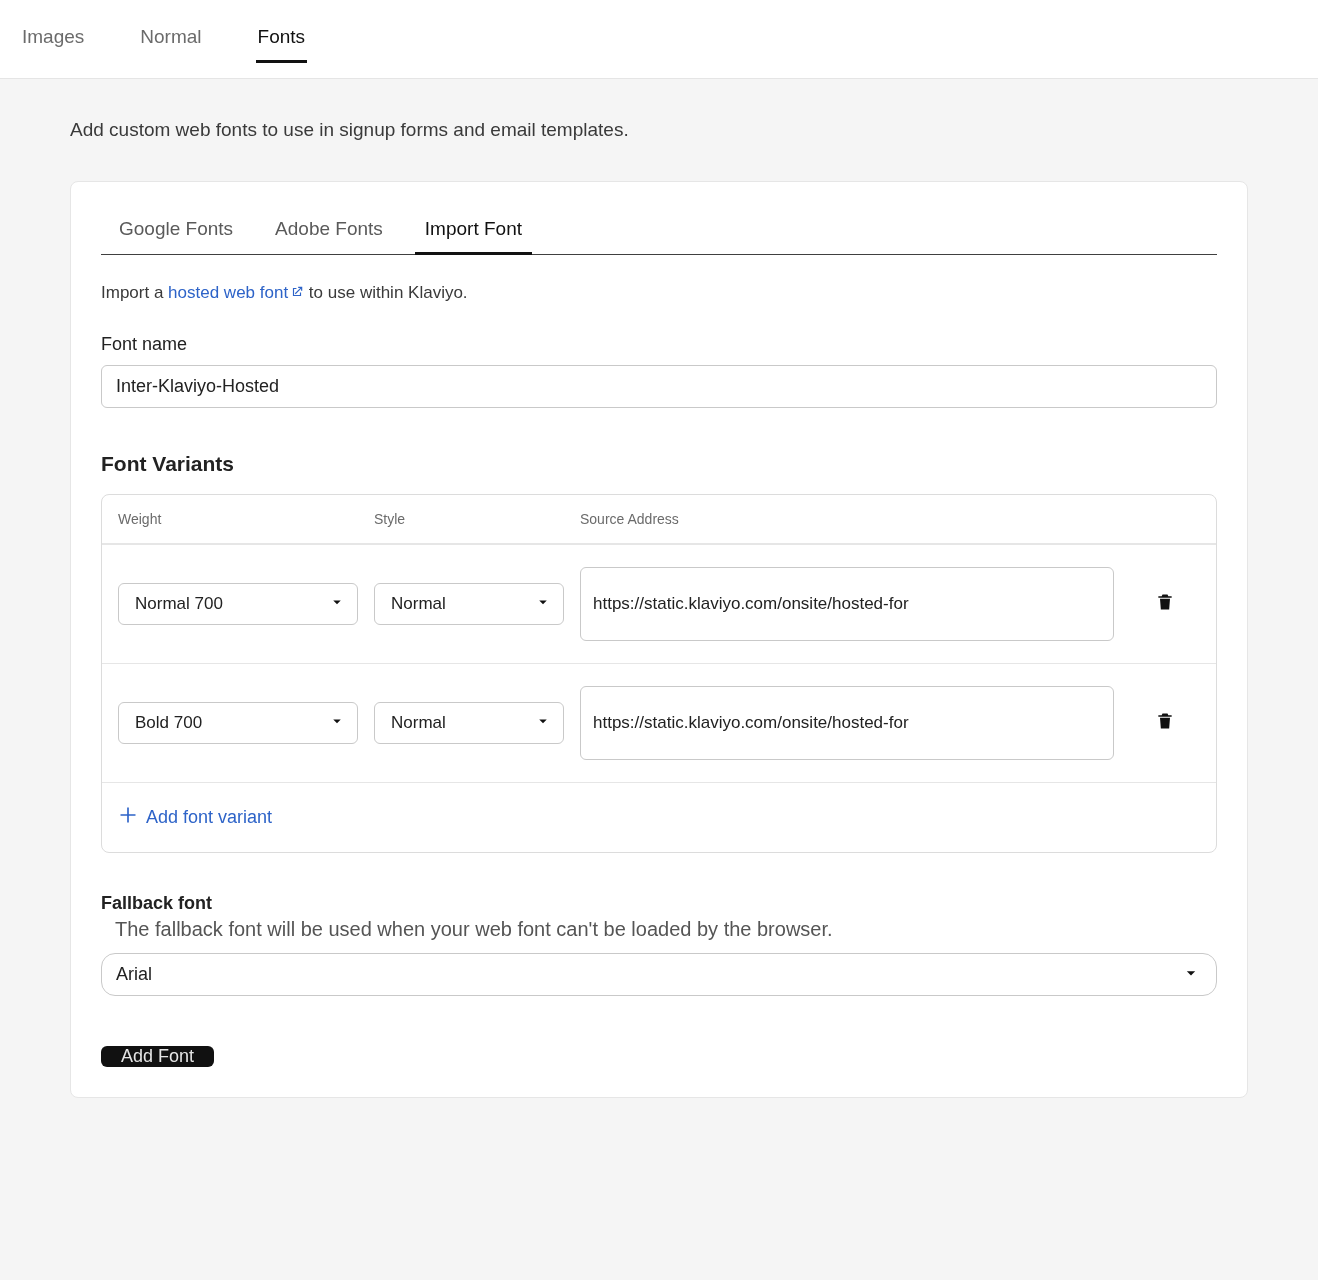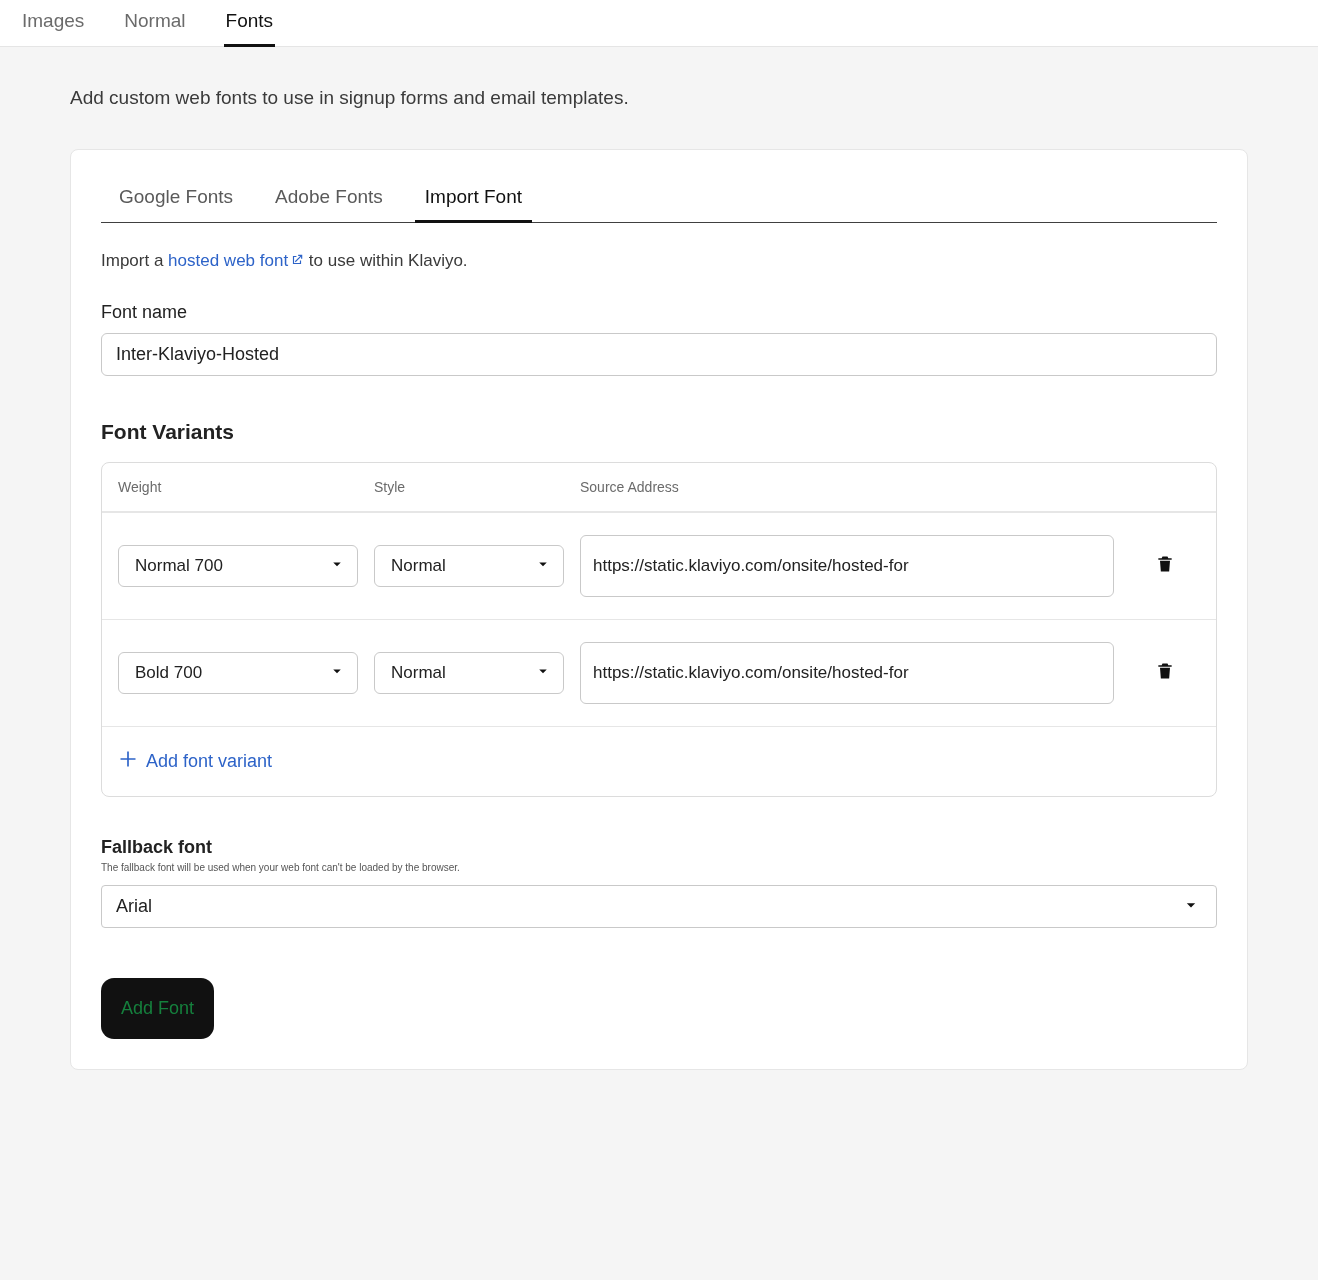--- a/index.html
+++ b/index.html
@@ -5,23 +5,23 @@
     * { box-sizing: border-box; margin: 0; padding: 0; }
     body {
       font-family: -apple-system, BlinkMacSystemFont, "Segoe UI", Helvetica, Arial, sans-serif;
       background: #f5f5f5;
       color: #222;
       font-size: 16px;
     }
     .top-tabs {
       background: #fff;
       border-bottom: 1px solid #e5e5e5;
-      padding: 0 20px;
+      padding: 16px 20px;
       display: flex;
-      gap: 36px;
+      gap: 52px;
     }
     .top-tab {
       padding: 10px 2px 14px;
       color: #6b6b6b;
       font-size: 19px;
       cursor: pointer;
       position: relative;
     }
     .top-tab.active {
       color: #111;
@@ -136,21 +136,21 @@
       position: absolute;
       right: 12px;
       top: 50%;
       transform: translateY(-50%);
       pointer-events: none;
     }
     .src-input {
       width: 100%;
       border: 1px solid #c9c9c9;
       border-radius: 6px;
-      padding: 20px 12px;
+      padding: 26px 12px;
       font-size: 17px;
       color: #222;
       white-space: nowrap;
       overflow: hidden;
       text-overflow: clip;
     }
     .trash-btn {
       display: flex;
       justify-content: center;
       align-items: center;
@@ -163,44 +163,44 @@
     .add-variant-btn {
       display: inline-flex;
       align-items: center;
       gap: 8px;
       color: #2d63c8;
       font-size: 18px;
       cursor: pointer;
     }
     .fallback-section { margin-top: 40px; }
     .fallback-label { font-size: 18px; font-weight: 700; margin-bottom: 4px; }
-    .fallback-help { color: #555; font-size: 10px; margin-bottom: 12px; }
+    .fallback-help { color: #555; font-size: 20px; margin-bottom: 12px; margin-left: 14px; }
     .fallback-select { position: relative; width: 100%; }
     .fallback-select .sel {
       border: 1px solid #c9c9c9;
-      border-radius: 4px;
+      border-radius: 14px;
       padding: 10px 14px;
       font-size: 18px;
       background: #fff;
       cursor: pointer;
     }
     .fallback-select .chev {
       position: absolute;
       right: 16px;
       top: 50%;
       transform: translateY(-50%);
       pointer-events: none;
     }
     .primary-btn {
       margin-top: 50px;
       background: #111;
-      color: #15803d;
+      color: #e5e5e5;
       border: none;
-      border-radius: 13px;
-      padding: 20px 20px;
+      border-radius: 6px;
+      padding: 0 20px;
       font-size: 18px;
       font-weight: 500;
       cursor: pointer;
     }
   </style>
 </head>
 <body>
 
 <div class="top-tabs">
   <div class="top-tab">Images</div>

